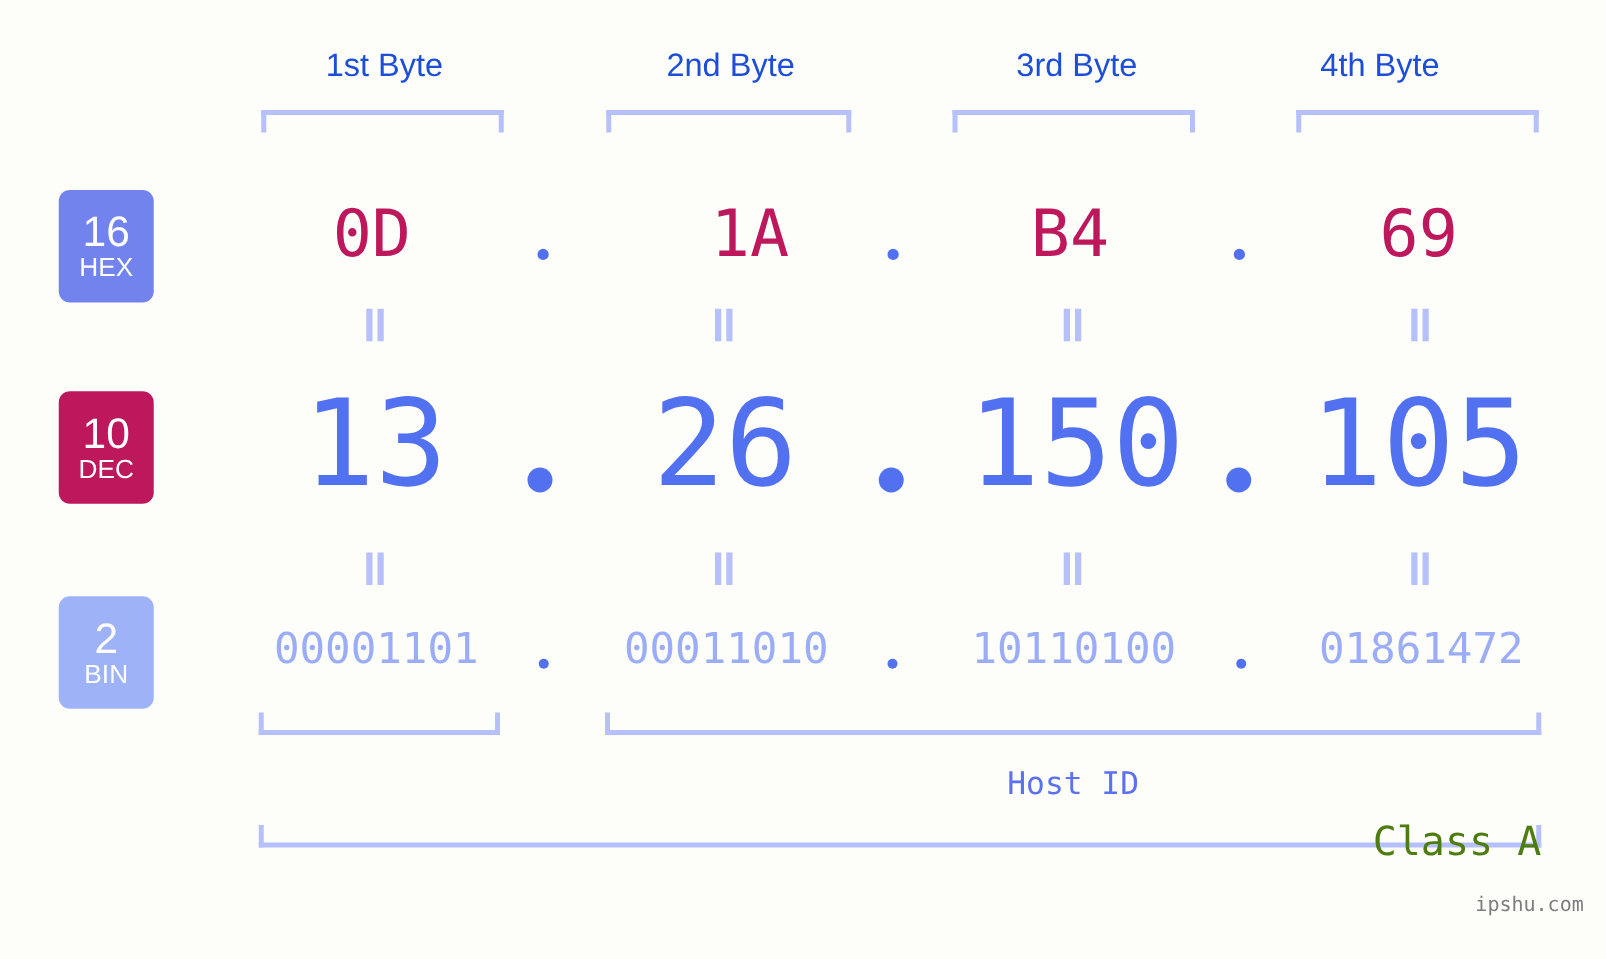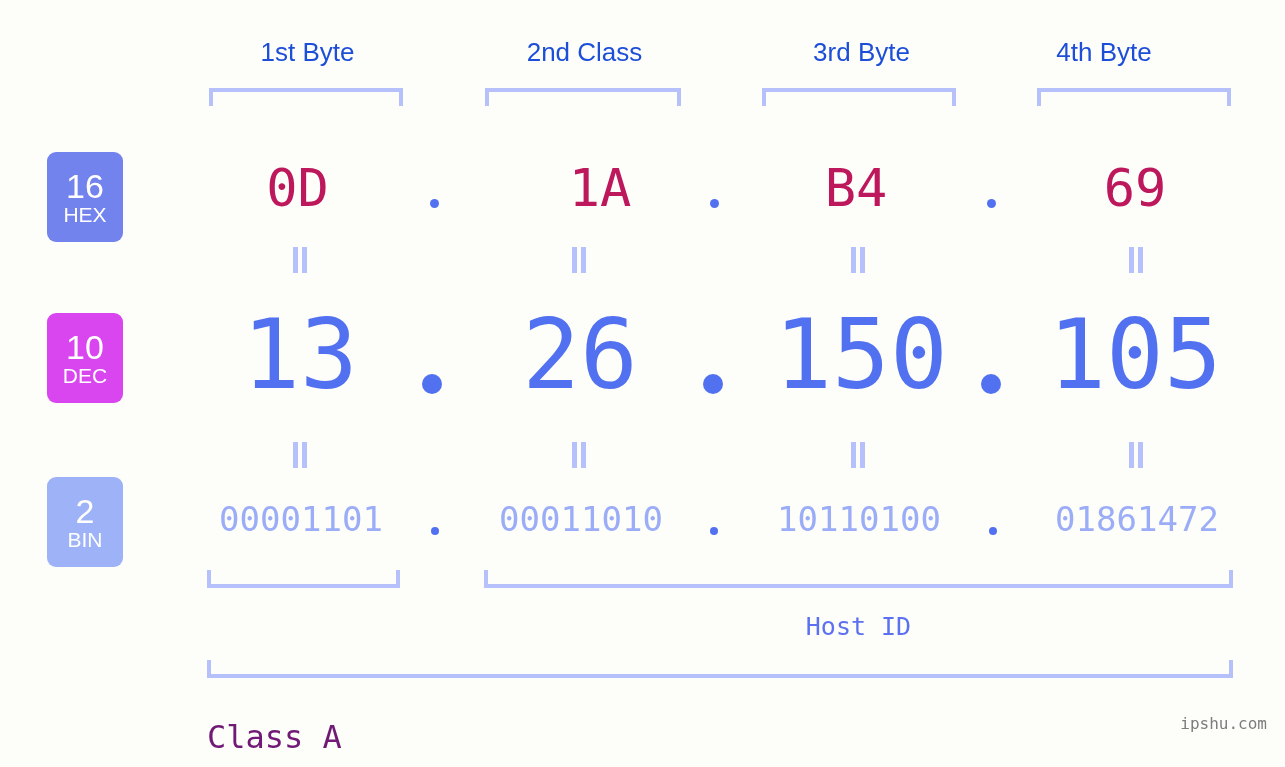--- a/index.html
+++ b/index.html
@@ -66,21 +66,21 @@
     font-size: 34px;
     line-height: 34px;
     font-weight: 400;
   }
   .badge .lbl {
     font-size: 21px;
     line-height: 23px;
     font-weight: 400;
   }
   #badge-hex { top: 152px; height: 90px; background: #7283ee; }
-  #badge-dec { top: 313px; height: 90px; background: #d946ef; }
+  #badge-dec { top: 313px; height: 90px; background: #be185d; }
   #badge-bin { top: 477px; height: 90px; background: #9db2f7; }
 
   
   .val {
     position: absolute;
     text-align: center;
     font-family: "DejaVu Sans Mono", monospace;
     white-space: nowrap;
   }
   .row-hex .val {
@@ -140,46 +140,46 @@
     text-align: center;
     font-family: "DejaVu Sans Mono", monospace;
     font-size: 25px;
     color: #5b71ef;
     white-space: nowrap;
   }
   #network-id-label { top: 612px; }
   #host-id-label    { top: 612px; }
   #class-label {
     position: absolute;
-    top: 718px;
-    text-align: left;
+    top: 654px;
+    text-align: right;
     font-family: "DejaVu Sans Mono", monospace;
     font-size: 32px;
-    color: #701a75;
+    color: #4d7c0f;
     white-space: nowrap;
   }
 
   
   #watermark {
     position: absolute;
     right: 18px;
     top: 714px;
     font-family: "DejaVu Sans Mono", monospace;
     font-size: 16px;
     color: #7d7d7d;
     white-space: nowrap;
   }
 </style>
 </head>
 <body>
 
 <div id="stage">
 
   <div class="byte-label" id="hdr-0" style="left:195px; width:225px;">1st Byte</div>
-  <div class="byte-label" id="hdr-1" style="left:472px; width:225px;">2nd Class</div>
+  <div class="byte-label" id="hdr-1" style="left:472px; width:225px;">2nd Byte</div>
   <div class="byte-label" id="hdr-2" style="left:750px; width:223px;">3rd Byte</div>
   <div class="byte-label" id="hdr-3" style="left:994px; width:220px;">4th Byte</div>
 
   <div class="bracket bracket-down" style="left:209px; top:88px; width:194px;"></div>
   <div class="bracket bracket-down" style="left:485px; top:88px; width:196px;"></div>
   <div class="bracket bracket-down" style="left:762px; top:88px; width:194px;"></div>
   <div class="bracket bracket-down" style="left:1037px; top:88px; width:194px;"></div>
 
   <div class="badge" id="badge-hex">
     <span class="num">16</span>

